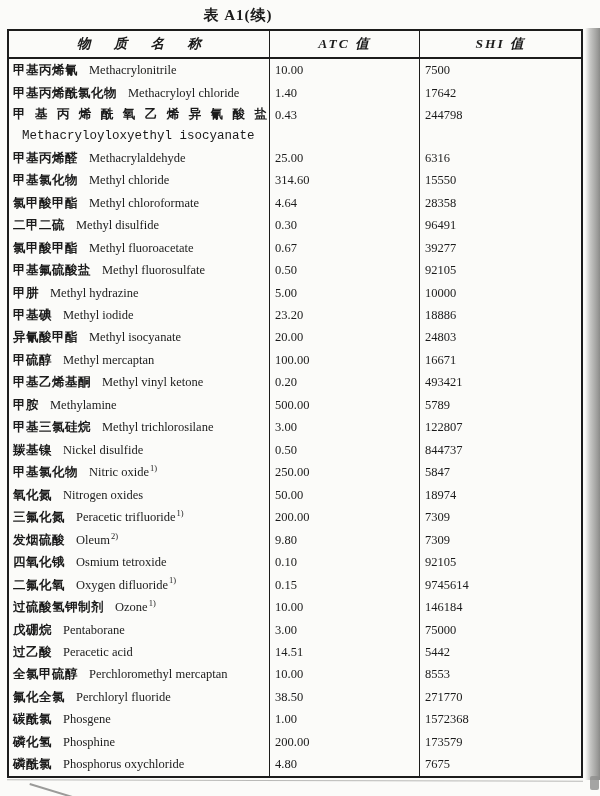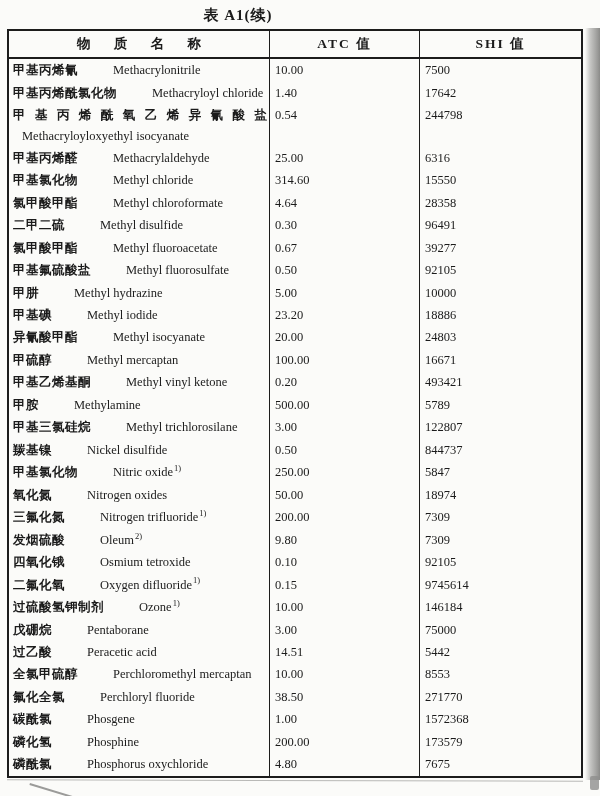--- a/index.html
+++ b/index.html
@@ -23,40 +23,41 @@
     background:transparent;
   }
   .thead{
     display:flex;flex:0 0 26px;
     border-bottom:2px solid #1c1c1c;
     font-weight:bold;font-size:13.5px;
   }
   .th{
     display:flex;align-items:center;justify-content:center;
     box-sizing:border-box;
+    font-style:italic;
   }
   .th-name{width:261px;border-right:1.5px solid #1c1c1c;letter-spacing:10px;padding-left:10px;}
   .th-atc{width:150px;border-right:1.5px solid #1c1c1c;letter-spacing:2px;}
   .th-shi{flex:1;letter-spacing:2px;}
   .tbody{flex:1;display:flex;flex-direction:column;}
   .tr{display:flex;flex:1 1 0;min-height:0;}
   .tr.tall{flex:1.9 1 0;}
   .td{
     box-sizing:border-box;display:flex;align-items:center;
     font-size:12.5px;line-height:1.15;white-space:nowrap;overflow:hidden;
   }
-  .td-name{width:261px;border-right:1.5px solid #1c1c1c;padding-left:4px;gap:24px;}
+  .td-name{width:261px;border-right:1.5px solid #1c1c1c;padding-left:4px;}
   .td-atc{width:150px;border-right:1.5px solid #1c1c1c;padding-left:5px;}
   .td-shi{flex:1;padding-left:5px;}
   .cn{font-weight:bold;letter-spacing:0.5px;}
   .en{margin-left:11px;}
   sup.note{font-size:8.5px;vertical-align:super;line-height:0;margin-left:1px;}
   
   .tr.tall .td{align-items:flex-start;padding-top:4px;}
-  .tr.tall .td-name{display:block;white-space:normal;padding-right:2px;}
+  .tr.tall .td-name{display:block;white-space:normal;padding-right:2px;font-family:Liberation Mono, monospace;}
   .tr.tall .cn{
     display:block;width:100%;box-sizing:border-box;
     text-align:justify;text-align-last:justify;
     letter-spacing:0;
   }
   .tr.tall .en{display:block;margin-left:9px;margin-top:7px;}
   
   .scan-right-band{
     position:absolute;top:28px;right:0;width:15px;height:752px;
     background:linear-gradient(to right,rgba(190,190,190,0) 0%,#c6c6c4 35%,#9a9a98 85%,#8a8a88 100%);
@@ -103,21 +104,21 @@
     </div>
     <div class="td td-atc">1.40</div>
     <div class="td td-shi">17642</div>
   </div>
 
   <div class="tr tall">
     <div class="td td-name">
       <span class="cn">甲 基 丙 烯 酰 氧 乙 烯 异 氰 酸 盐</span>
       <span class="en"><span class="en-text">Methacryloyloxyethyl isocyanate</span></span>
     </div>
-    <div class="td td-atc">0.54</div>
+    <div class="td td-atc">0.43</div>
     <div class="td td-shi">244798</div>
   </div>
 
   <div class="tr">
     <div class="td td-name">
       <span class="cn">甲基丙烯醛</span>
       <span class="en"><span class="en-text">Methacrylaldehyde</span></span>
     </div>
     <div class="td td-atc">25.00</div>
     <div class="td td-shi">6316</div>
@@ -254,21 +255,21 @@
       <span class="cn">氧化氮</span>
       <span class="en"><span class="en-text">Nitrogen oxides</span></span>
     </div>
     <div class="td td-atc">50.00</div>
     <div class="td td-shi">18974</div>
   </div>
 
   <div class="tr">
     <div class="td td-name">
       <span class="cn">三氟化氮</span>
-      <span class="en"><span class="en-text">Nitrogen trifluoride</span><sup class="note">1)</sup></span>
+      <span class="en"><span class="en-text">Peracetic trifluoride</span><sup class="note">1)</sup></span>
     </div>
     <div class="td td-atc">200.00</div>
     <div class="td td-shi">7309</div>
   </div>
 
   <div class="tr">
     <div class="td td-name">
       <span class="cn">发烟硫酸</span>
       <span class="en"><span class="en-text">Oleum</span><sup class="note">2)</sup></span>
     </div>

